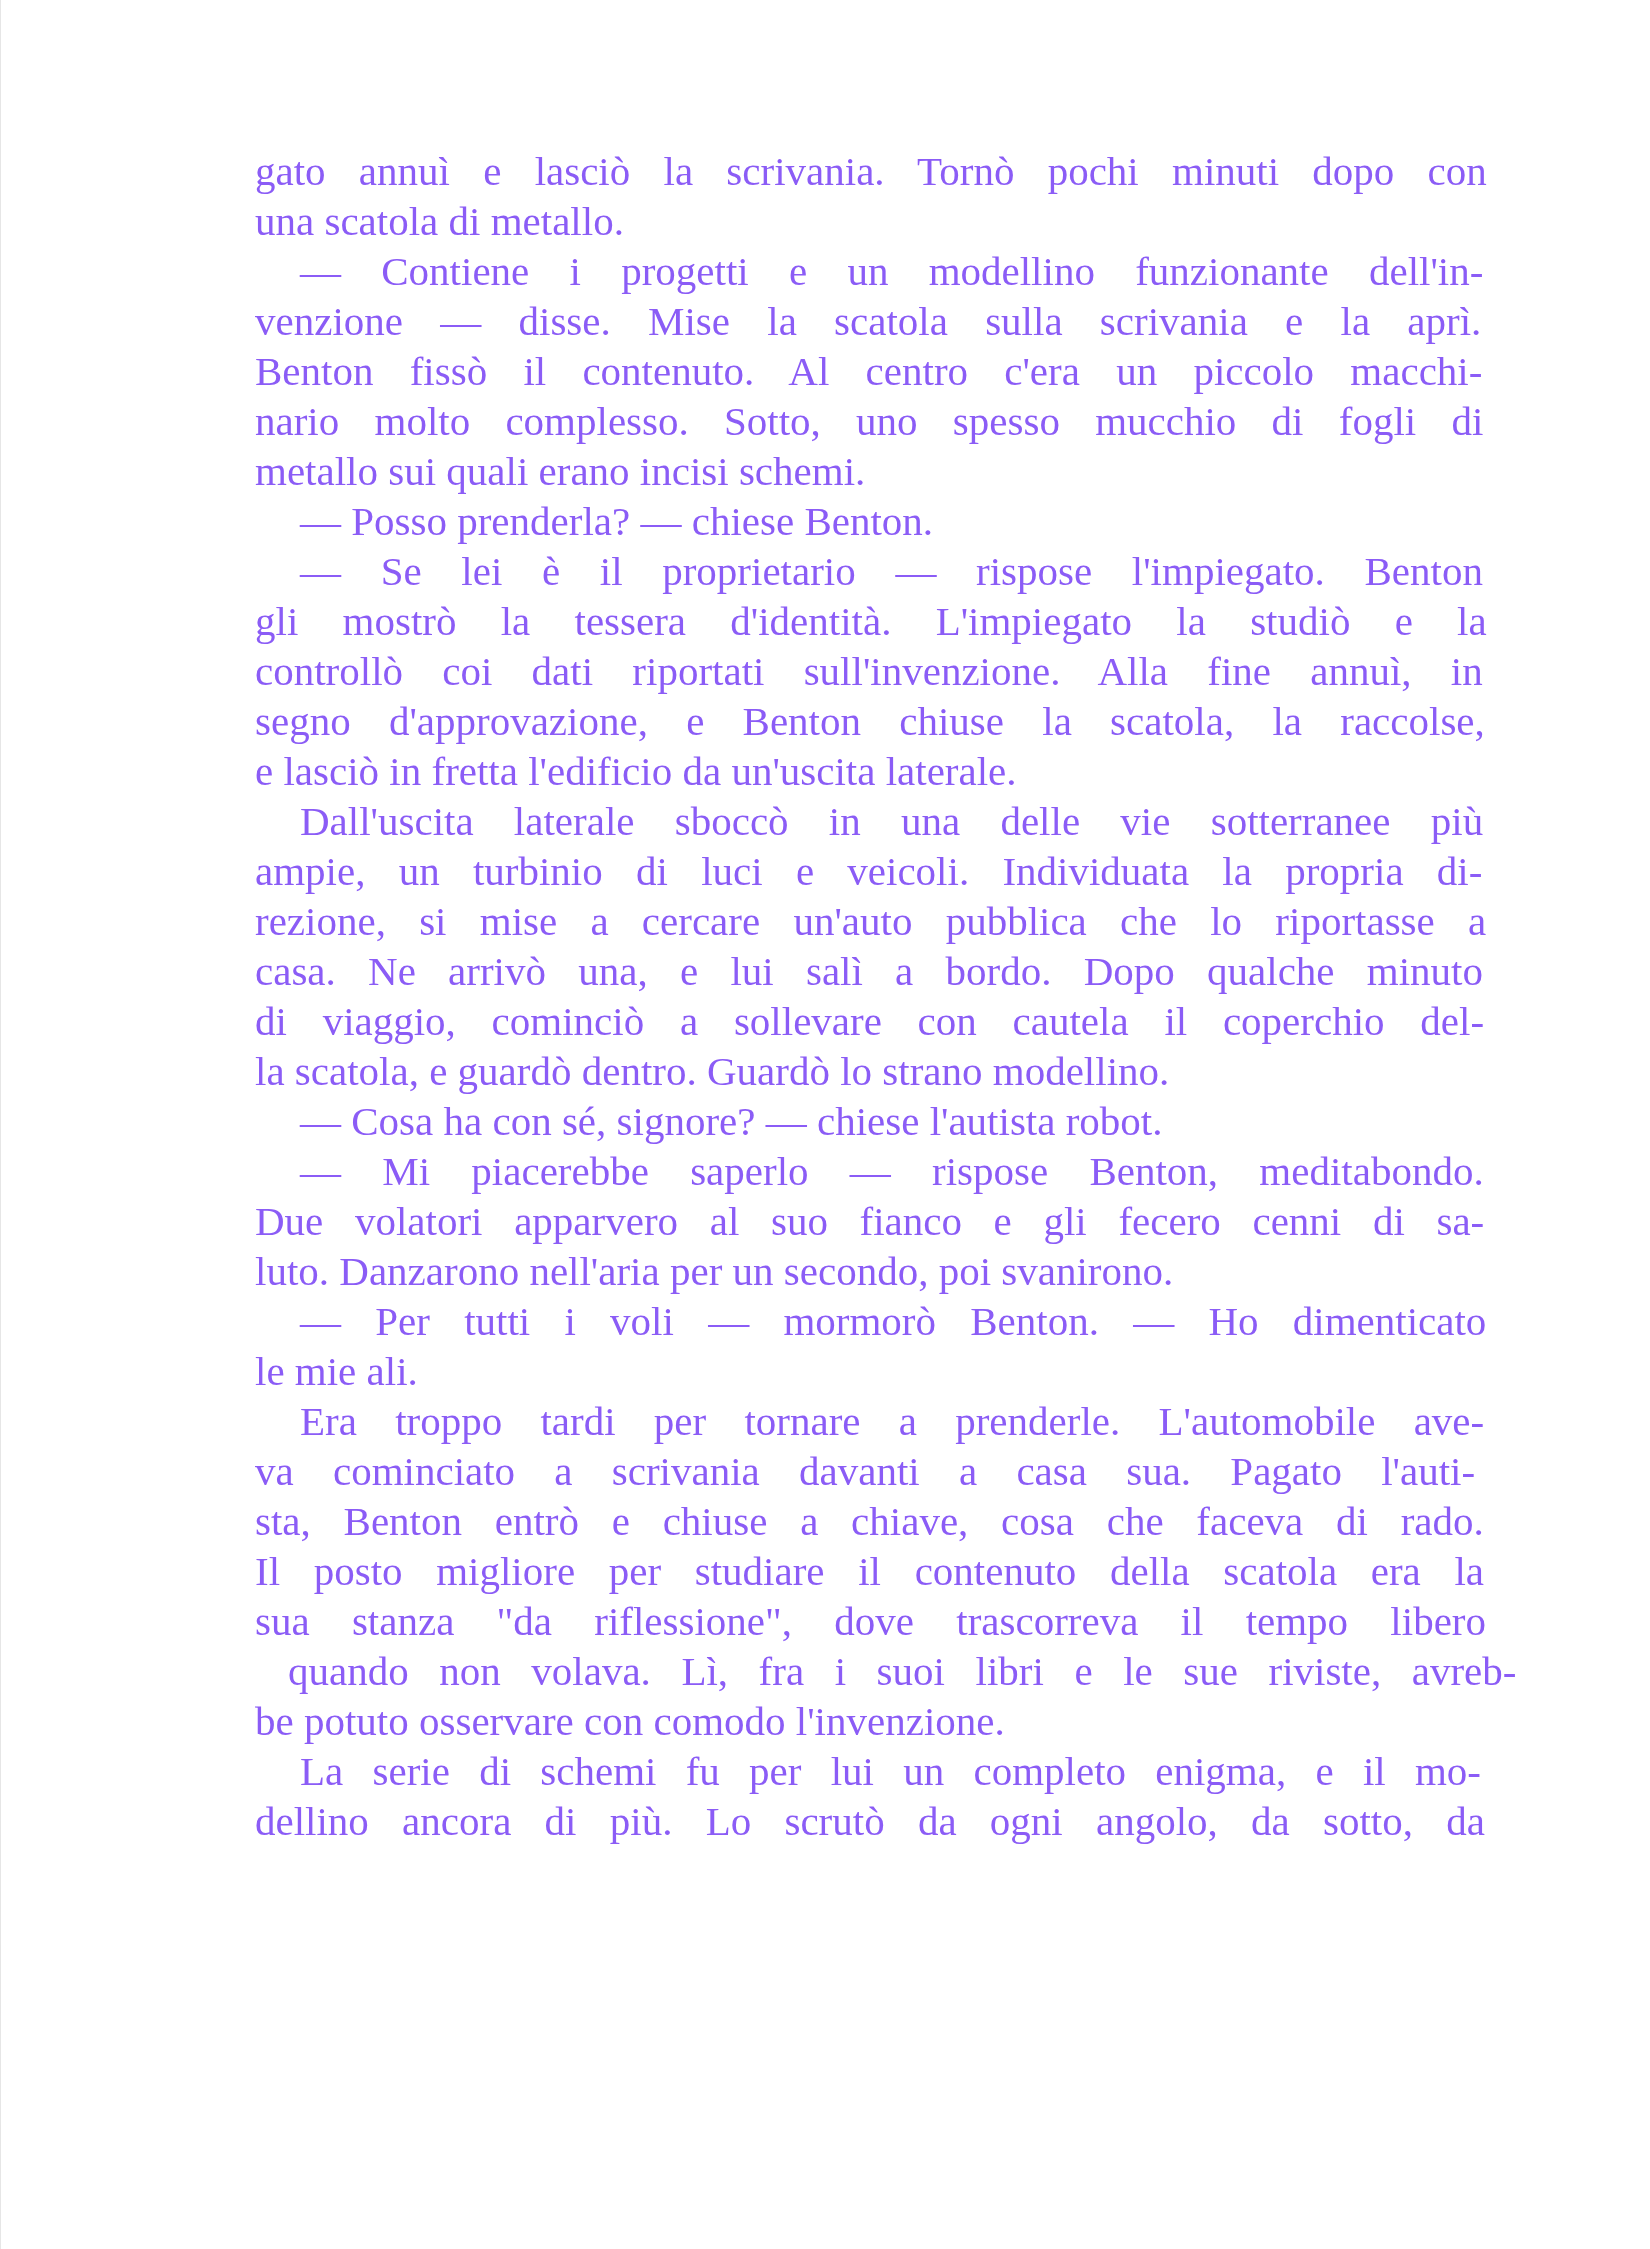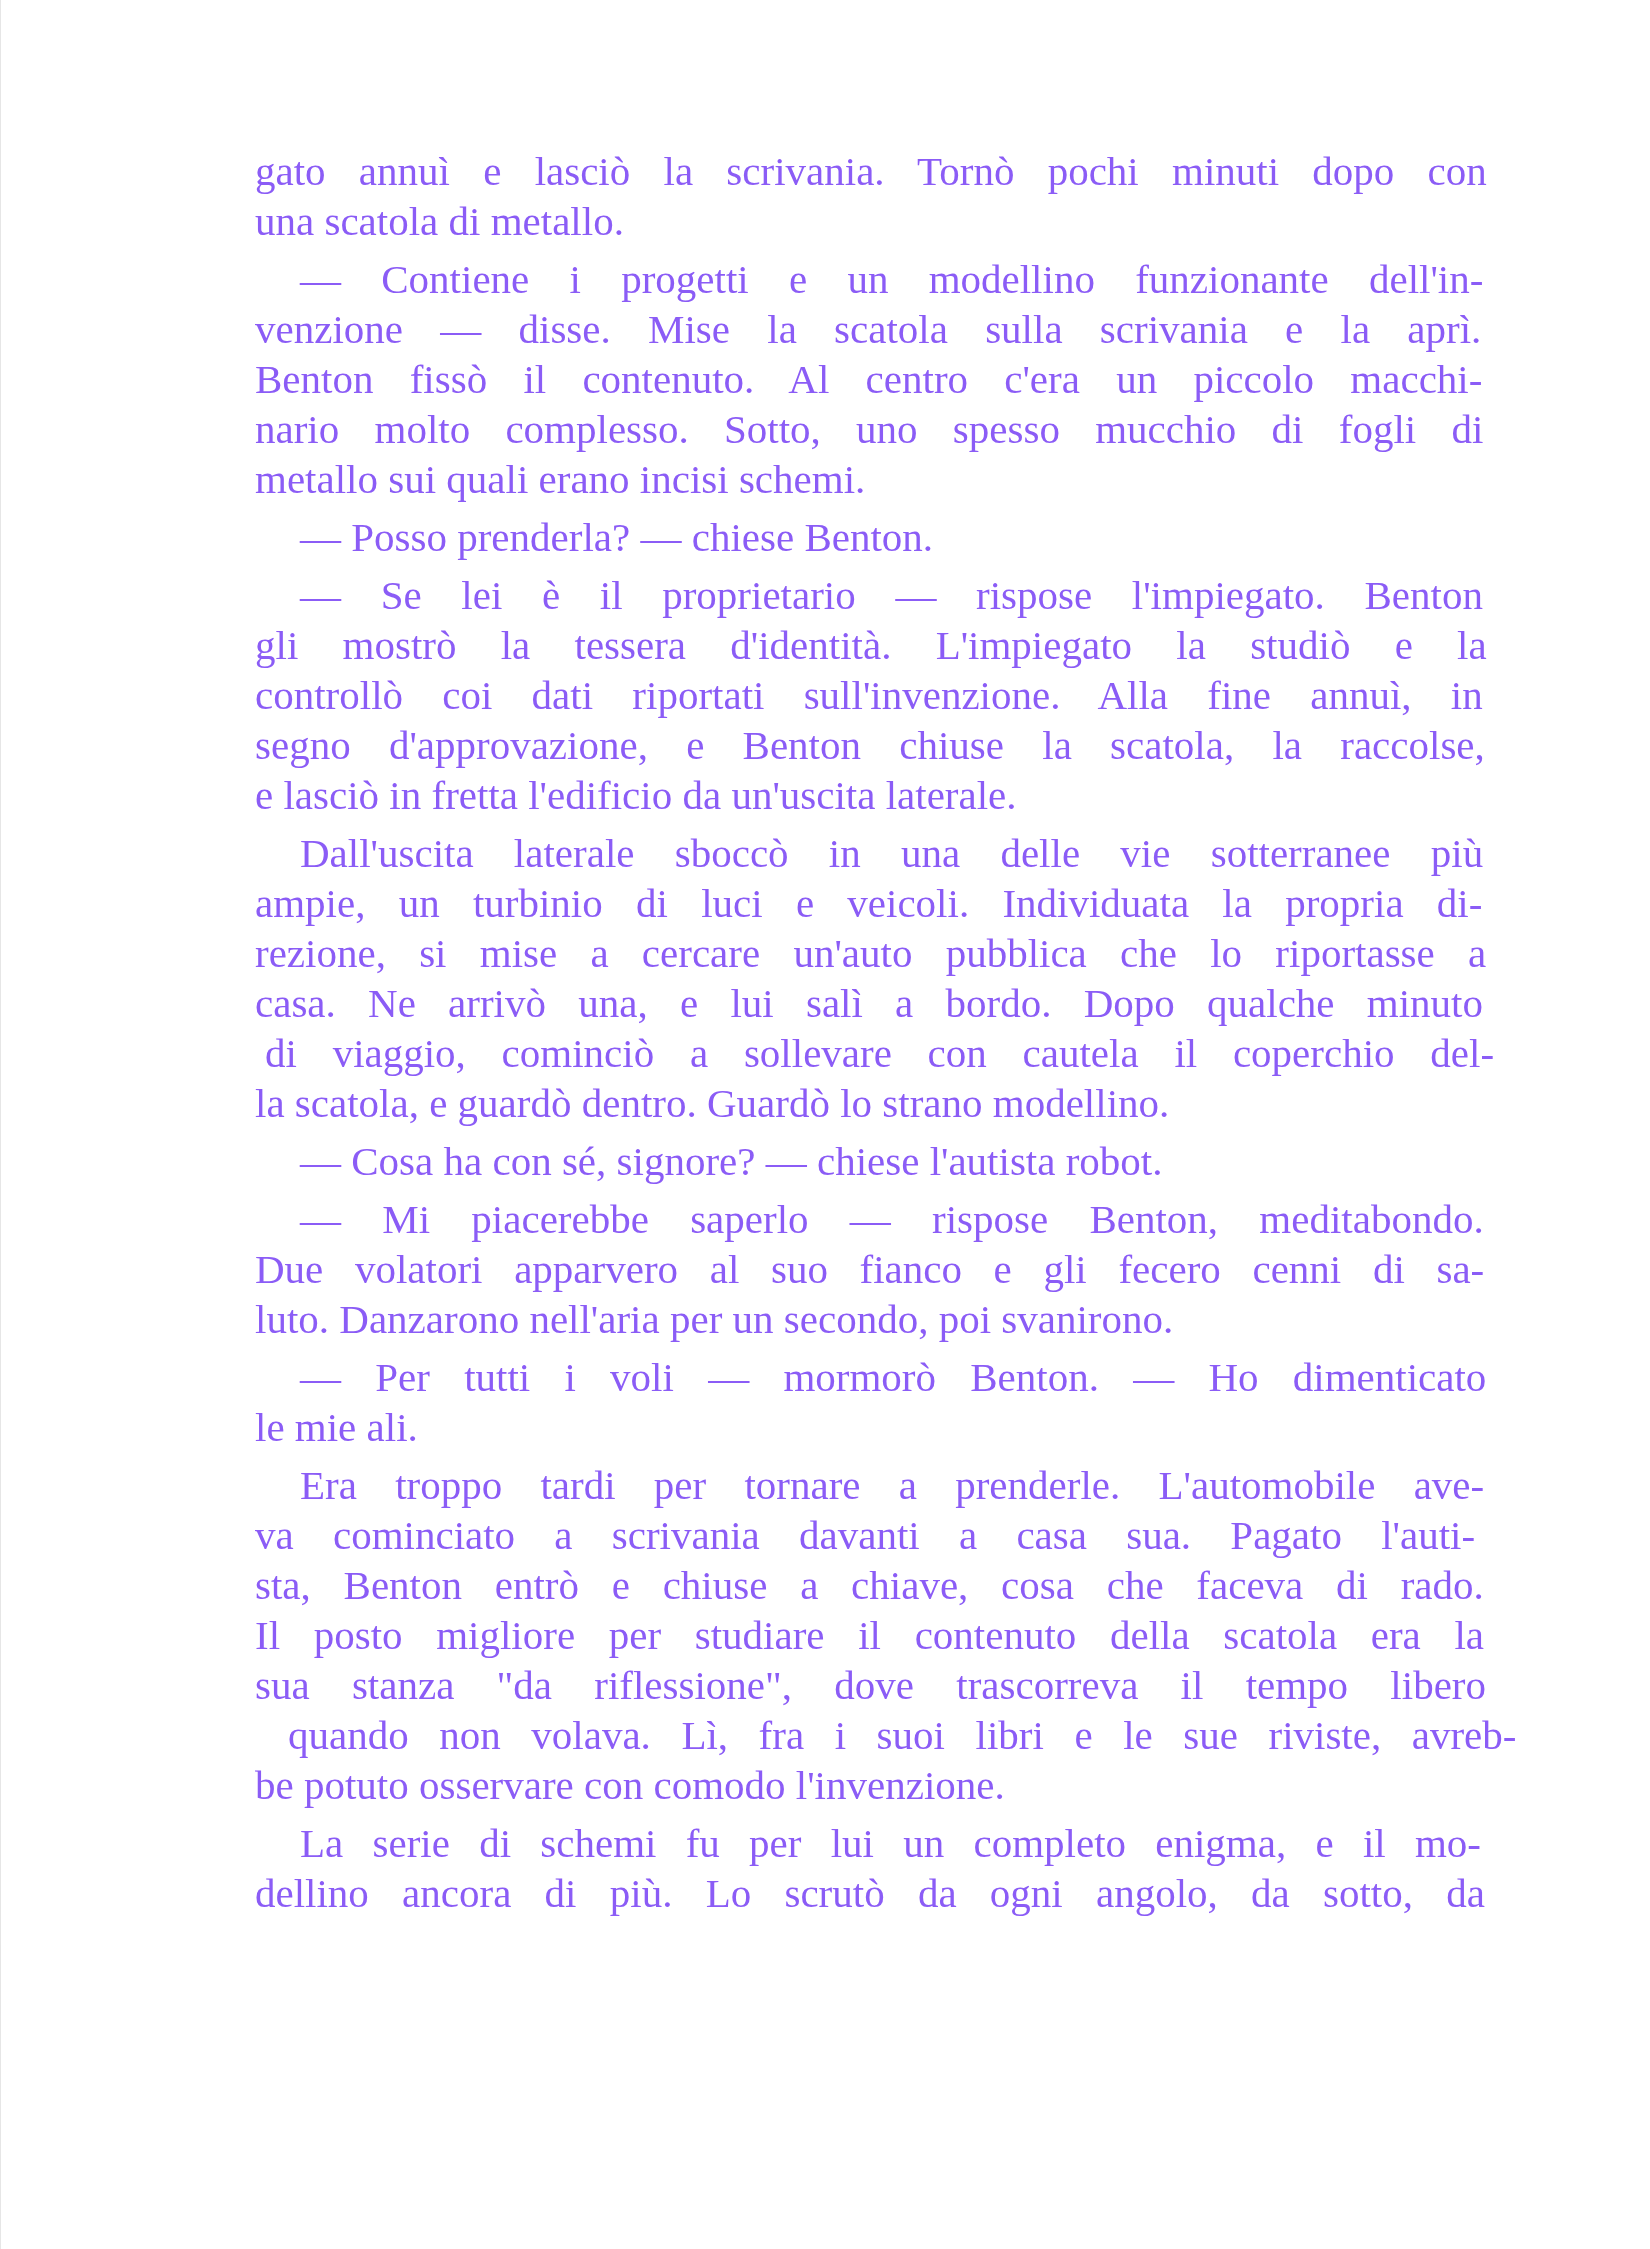--- a/index.html
+++ b/index.html
@@ -31,21 +31,20 @@
     text-align: justify;
     text-align-last: justify;
     height: 50px;
     overflow: visible;
   }
   .line.last {
     text-align-last: left;
   }
   .line.indent {
     padding-left: 45px;
-    margin-top: 8px;
   }
 </style>
 </head>
 <body>
 
 <div class="page" id="page">
     <span class="line" style="word-spacing: 23px; text-align-last: left; text-align: left;">gato annuì e lasciò la scrivania. Tornò pochi minuti dopo con</span>
     <span class="line last">una scatola di metallo.</span>
     <span class="line indent" style="word-spacing: 30px; text-align-last: left; text-align: left;">— Contiene i progetti e un modellino funzionante dell'in-</span>
     <span class="line" style="word-spacing: 27px; text-align-last: left; text-align: left;">venzione — disse. Mise la scatola sulla scrivania e la aprì.</span>
@@ -55,21 +54,21 @@
     <span class="line indent last">— Posso prenderla? — chiese Benton.</span>
     <span class="line indent" style="word-spacing: 29.4px; text-align-last: left; text-align: left;">— Se lei è il proprietario — rispose l'impiegato. Benton</span>
     <span class="line" style="word-spacing: 34px; text-align-last: left; text-align: left;">gli mostrò la tessera d'identità. L'impiegato la studiò e la</span>
     <span class="line" style="word-spacing: 29px; text-align-last: left; text-align: left;">controllò coi dati riportati sull'invenzione. Alla fine annuì, in</span>
     <span class="line" style="word-spacing: 28px; text-align-last: left; text-align: left;">segno d'approvazione, e Benton chiuse la scatola, la raccolse,</span>
     <span class="line last">e lasciò in fretta l'edificio da un'uscita laterale.</span>
     <span class="line indent" style="word-spacing: 30px; text-align-last: left; text-align: center;">Dall'uscita laterale sboccò in una delle vie sotterranee più</span>
     <span class="line" style="word-spacing: 23px; text-align-last: left; text-align: left;">ampie, un turbinio di luci e veicoli. Individuata la propria di-</span>
     <span class="line" style="word-spacing: 23px; text-align-last: left; text-align: left;">rezione, si mise a cercare un'auto pubblica che lo riportasse a</span>
     <span class="line" style="word-spacing: 22px; text-align-last: left; text-align: center;">casa. Ne arrivò una, e lui salì a bordo. Dopo qualche minuto</span>
-    <span class="line" style="word-spacing: 25.5px; text-align-last: left; text-align: right; margin-left: 10px;">di viaggio, cominciò a sollevare con cautela il coperchio del-</span>
+    <span class="line" style="word-spacing: 25.5px; text-align-last: left; text-align: right;">di viaggio, cominciò a sollevare con cautela il coperchio del-</span>
     <span class="line last">la scatola, e guardò dentro. Guardò lo strano modellino.</span>
     <span class="line indent last">— Cosa ha con sé, signore? — chiese l'autista robot.</span>
     <span class="line indent" style="word-spacing: 31px; text-align-last: left; text-align: left;">— Mi piacerebbe saperlo — rispose Benton, meditabondo.</span>
     <span class="line" style="word-spacing: 21.4px; text-align-last: left; text-align: left;">Due volatori apparvero al suo fianco e gli fecero cenni di sa-</span>
     <span class="line last">luto. Danzarono nell'aria per un secondo, poi svanirono.</span>
     <span class="line indent" style="word-spacing: 24px; text-align-last: left; text-align: left;">— Per tutti i voli — mormorò Benton. — Ho dimenticato</span>
     <span class="line last">le mie ali.</span>
     <span class="line indent" style="word-spacing: 28px; text-align-last: left; text-align: left;">Era troppo tardi per tornare a prenderle. L'automobile ave-</span>
     <span class="line" style="word-spacing: 29px; text-align-last: left; text-align: left;">va cominciato a scrivania davanti a casa sua. Pagato l'auti-</span>
     <span class="line" style="word-spacing: 22.5px; text-align-last: left; text-align: left;">sta, Benton entrò e chiuse a chiave, cosa che faceva di rado.</span>

